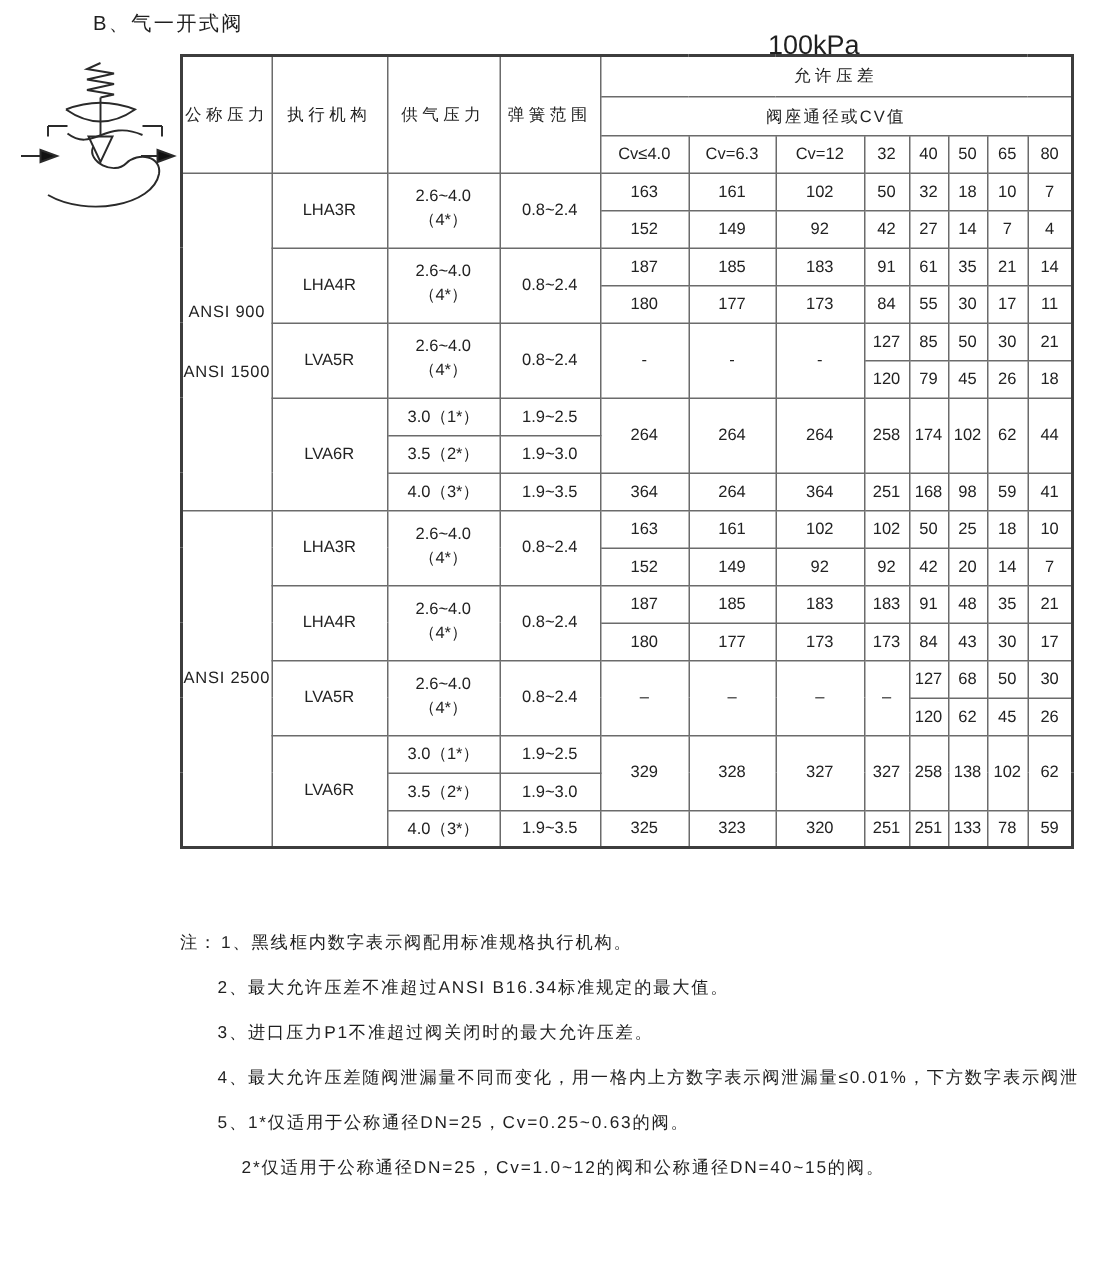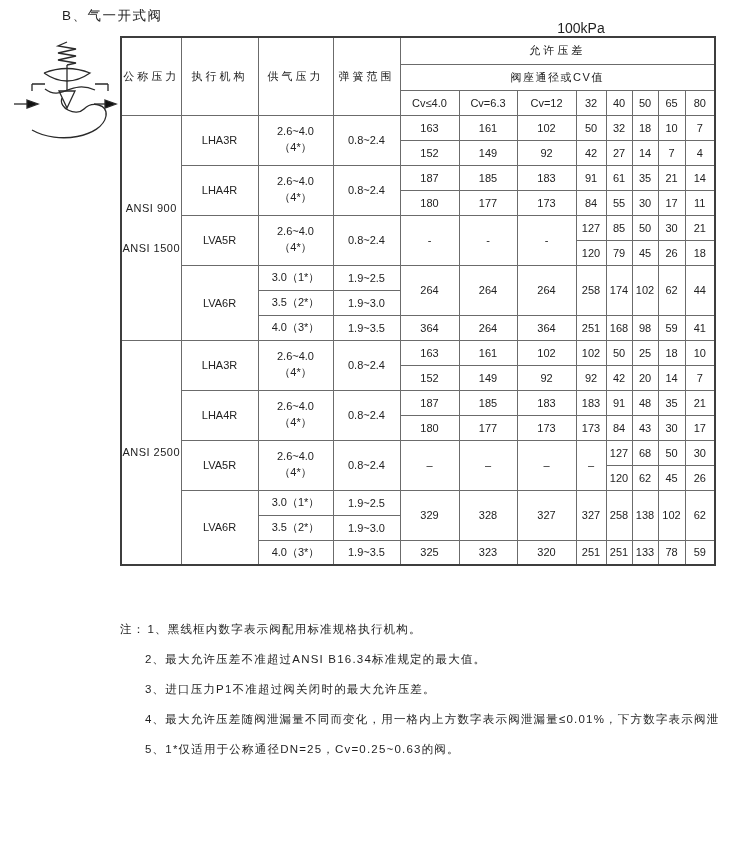--- a/index.html
+++ b/index.html
@@ -5,22 +5,22 @@
   html,body { margin:0; padding:0; }
   body {
     width:740px; height:851px; position:relative; background:#ffffff;
     font-family:"Liberation Sans", sans-serif; color:#1f1f1f;
   }
   .title {
     position:absolute; left:62px; top:7px; font-size:13.5px; font-weight:400;
     letter-spacing:1.5px;
   }
   .unit {
-    position:absolute; left:476px; top:20px; width:210px; text-align:center;
-    font-size:14px;
+    position:absolute; left:512px; top:20px; width:210px; text-align:left;
+    font-size:18px;
   }
   .valve { position:absolute; left:12px; top:32px; }
   table.spec {
     position:absolute; left:120px; top:36px; width:594px;
     border-collapse:collapse; table-layout:fixed;
     border:2px solid #3d3d3d;
   }
   table.spec td {
     border:1px solid #6b6b6b; text-align:center; vertical-align:middle;
     font-size:11px; padding:0; color:#222; background:#fff;
@@ -317,13 +317,14 @@
     </tr>
   </tbody>
 </table>
 
 <div class="notes">
   <div class="note-line"><span class="prefix">注：</span><span>1、黑线框内数字表示阀配用标准规格执行机构。</span></div>
   <div class="note-line ind1">2、最大允许压差不准超过ANSI B16.34标准规定的最大值。</div>
   <div class="note-line ind1">3、进口压力P1不准超过阀关闭时的最大允许压差。</div>
   <div class="note-line ind1">4、最大允许压差随阀泄漏量不同而变化，用一格内上方数字表示阀泄漏量≤0.01%，下方数字表示阀泄</div>
   <div class="note-line ind1">5、1*仅适用于公称通径DN=25，Cv=0.25~0.63的阀。</div>
+  <div class="note-line ind2">2*仅适用于公称通径DN=25，Cv=1.0~12的阀和公称通径DN=40~15的阀。</div>
 </div>
 
 </body></html>

